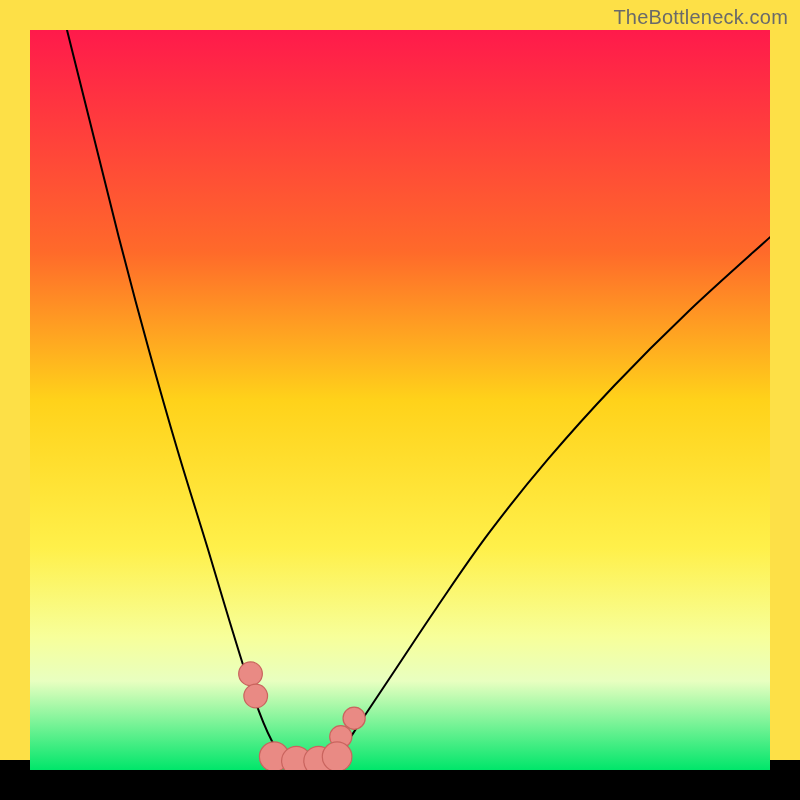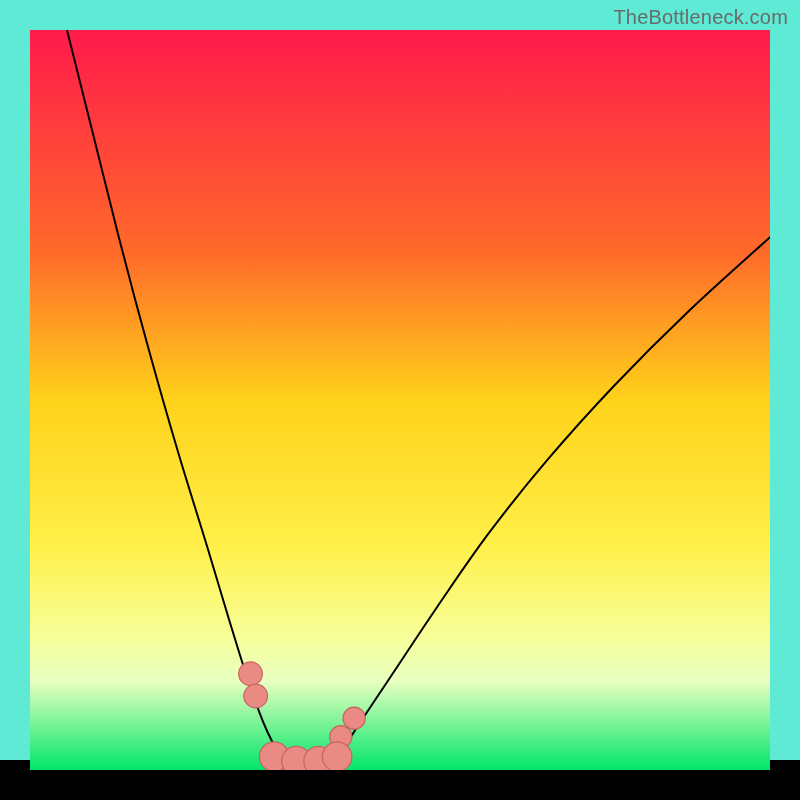--- a/index.html
+++ b/index.html
@@ -10,21 +10,21 @@
     background: #000;
     overflow: hidden;
     font-family: Arial, Helvetica, sans-serif;
   }
   .frame {
     position: absolute;
     left: 0;
     top: 0;
     width: 800px;
     height: 760px;
-    background: #5eead4;
+    background: #fde047;
   }
   .plot-area {
     position: absolute;
     left: 30px;
     top: 30px;
     width: 740px;
     height: 740px;
     overflow: hidden;
   }
   .watermark {

